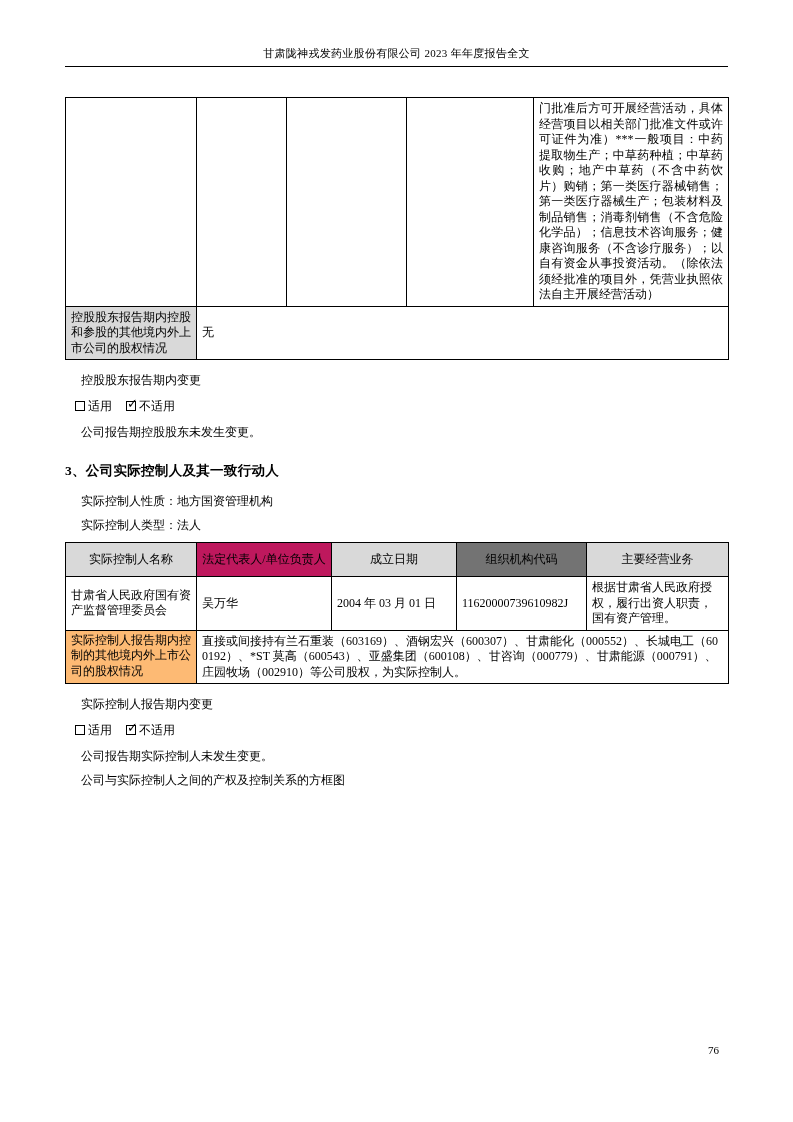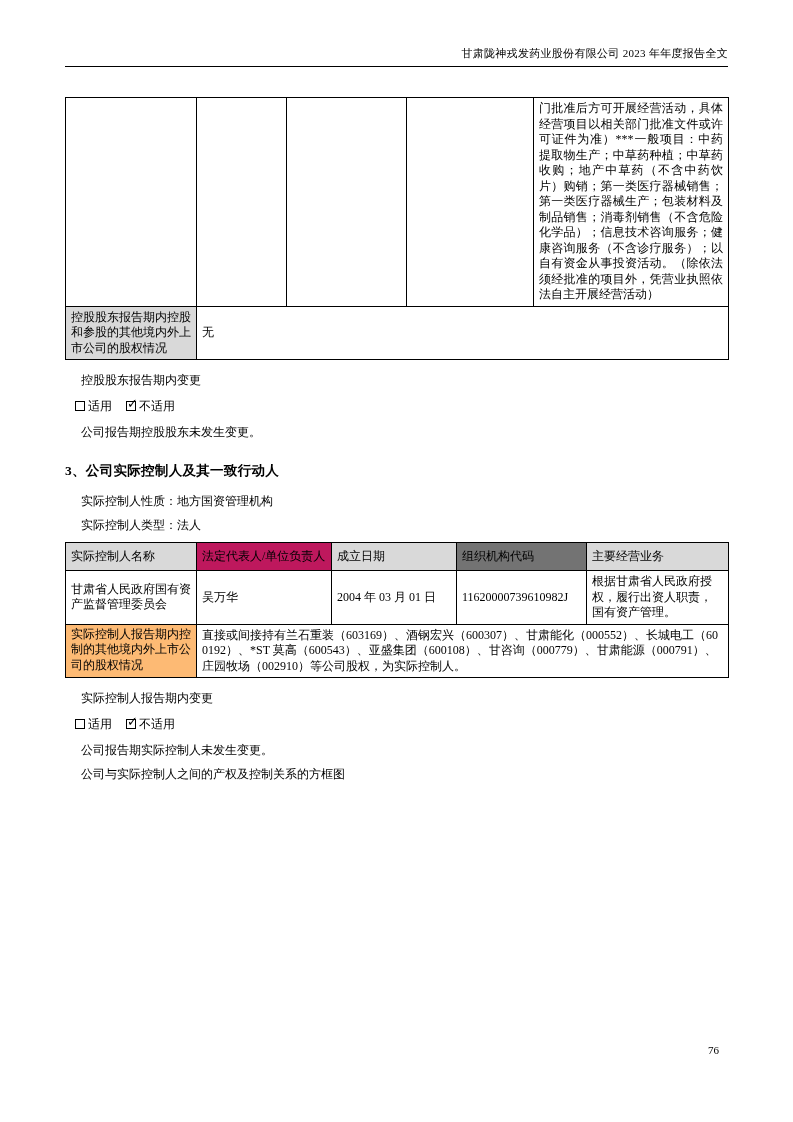--- a/index.html
+++ b/index.html
@@ -12,21 +12,21 @@
     background: #ffffff;
     font-family: "Liberation Serif", "DejaVu Serif", serif;
     color: #000;
     overflow: hidden;
   }
   .inner { padding: 0 65px; }
 
   
   .header { padding-top: 46px; border-bottom: 1px solid #000; }
   .header-title {
-    text-align: right;
+    text-align: center;
     font-size: 11px;
     padding-bottom: 5px;
     letter-spacing: 0.3px;
   }
 
   
   table.doc {
     border-collapse: collapse;
     width: 663px;
     table-layout: fixed;
@@ -37,21 +37,21 @@
     font-weight: normal;
     padding: 3px 5px;
     vertical-align: middle;
     word-break: break-all;
     line-height: 15.5px;
   }
   .gray { background: #D9D9D9; }
   .t1 { margin-top: 30px; padding-left: 35px; }
   .scope-cell { vertical-align: top; text-align: justify; }
   .label-cell { vertical-align: top; }
-  th.hdr { text-align: left; vertical-align: middle; height: 28px; }
+  th.hdr { text-align: center; vertical-align: middle; height: 34px; }
   .t2 { margin-top: 8px; }
   .row-tall td { height: 52px; }
 
   
   .para { font-size: 12px; line-height: 15px; margin: 9px 0 9px 16px; }
   .section-heading {
     font-size: 13.5px;
     font-weight: bold;
     margin: 22px 0 14px 0;
     letter-spacing: 0.3px;

